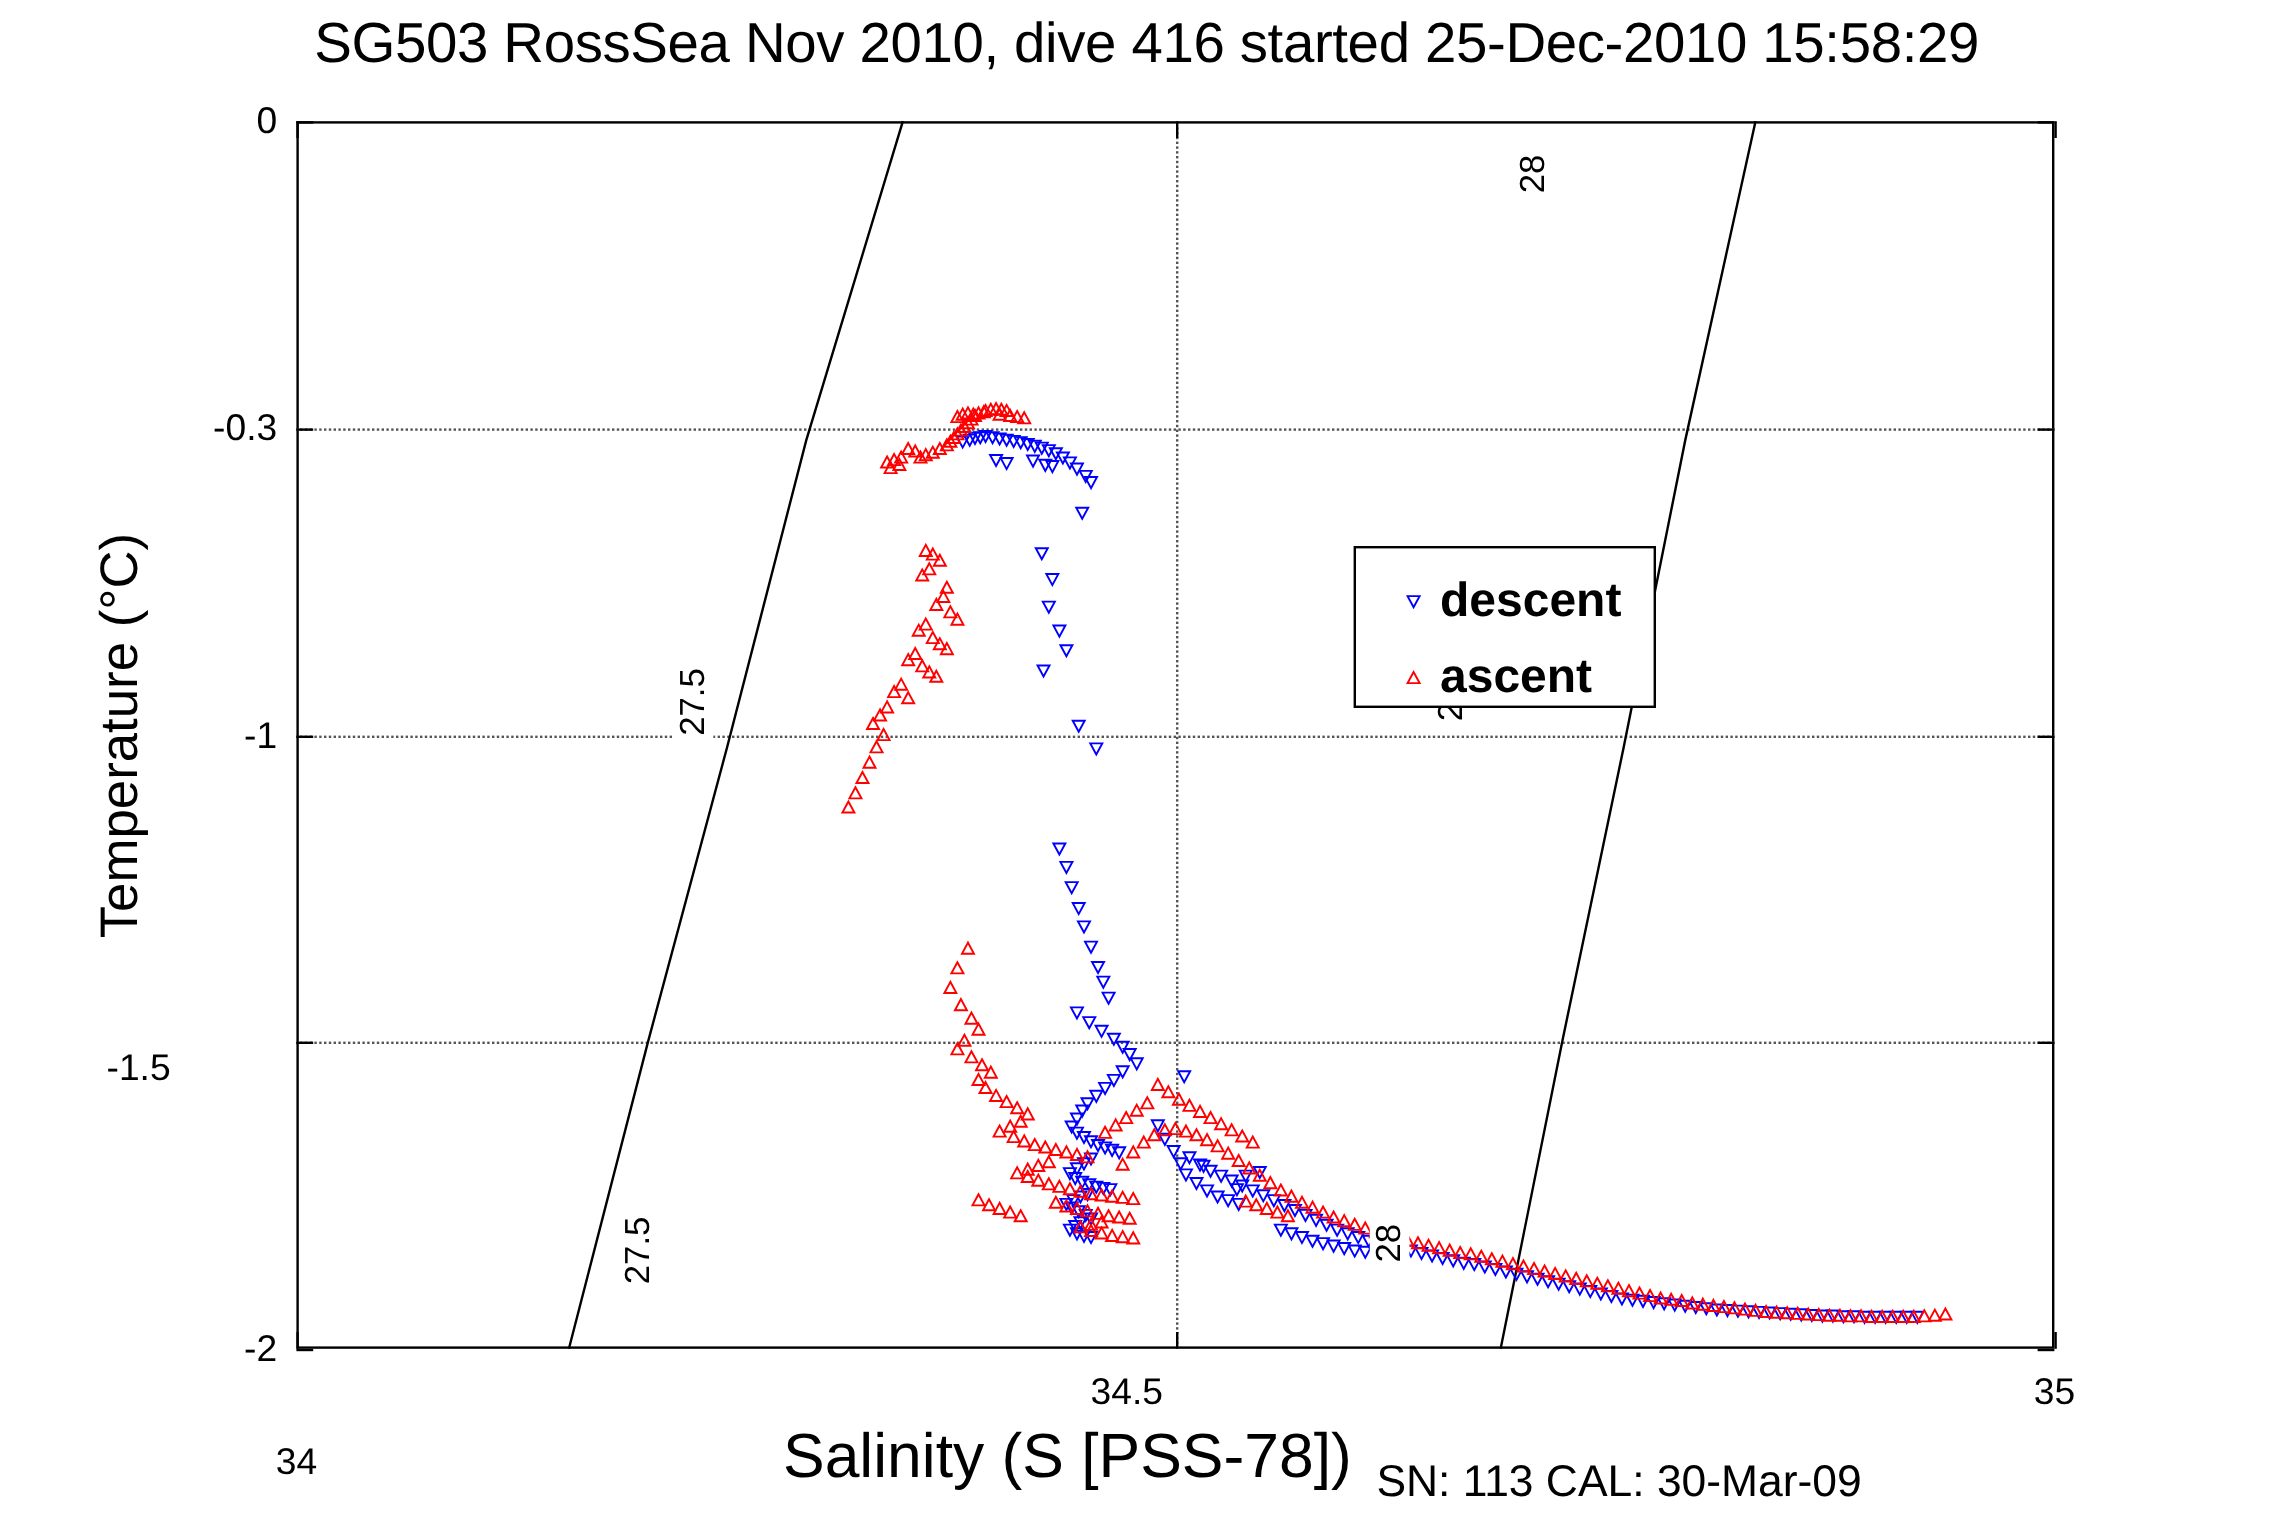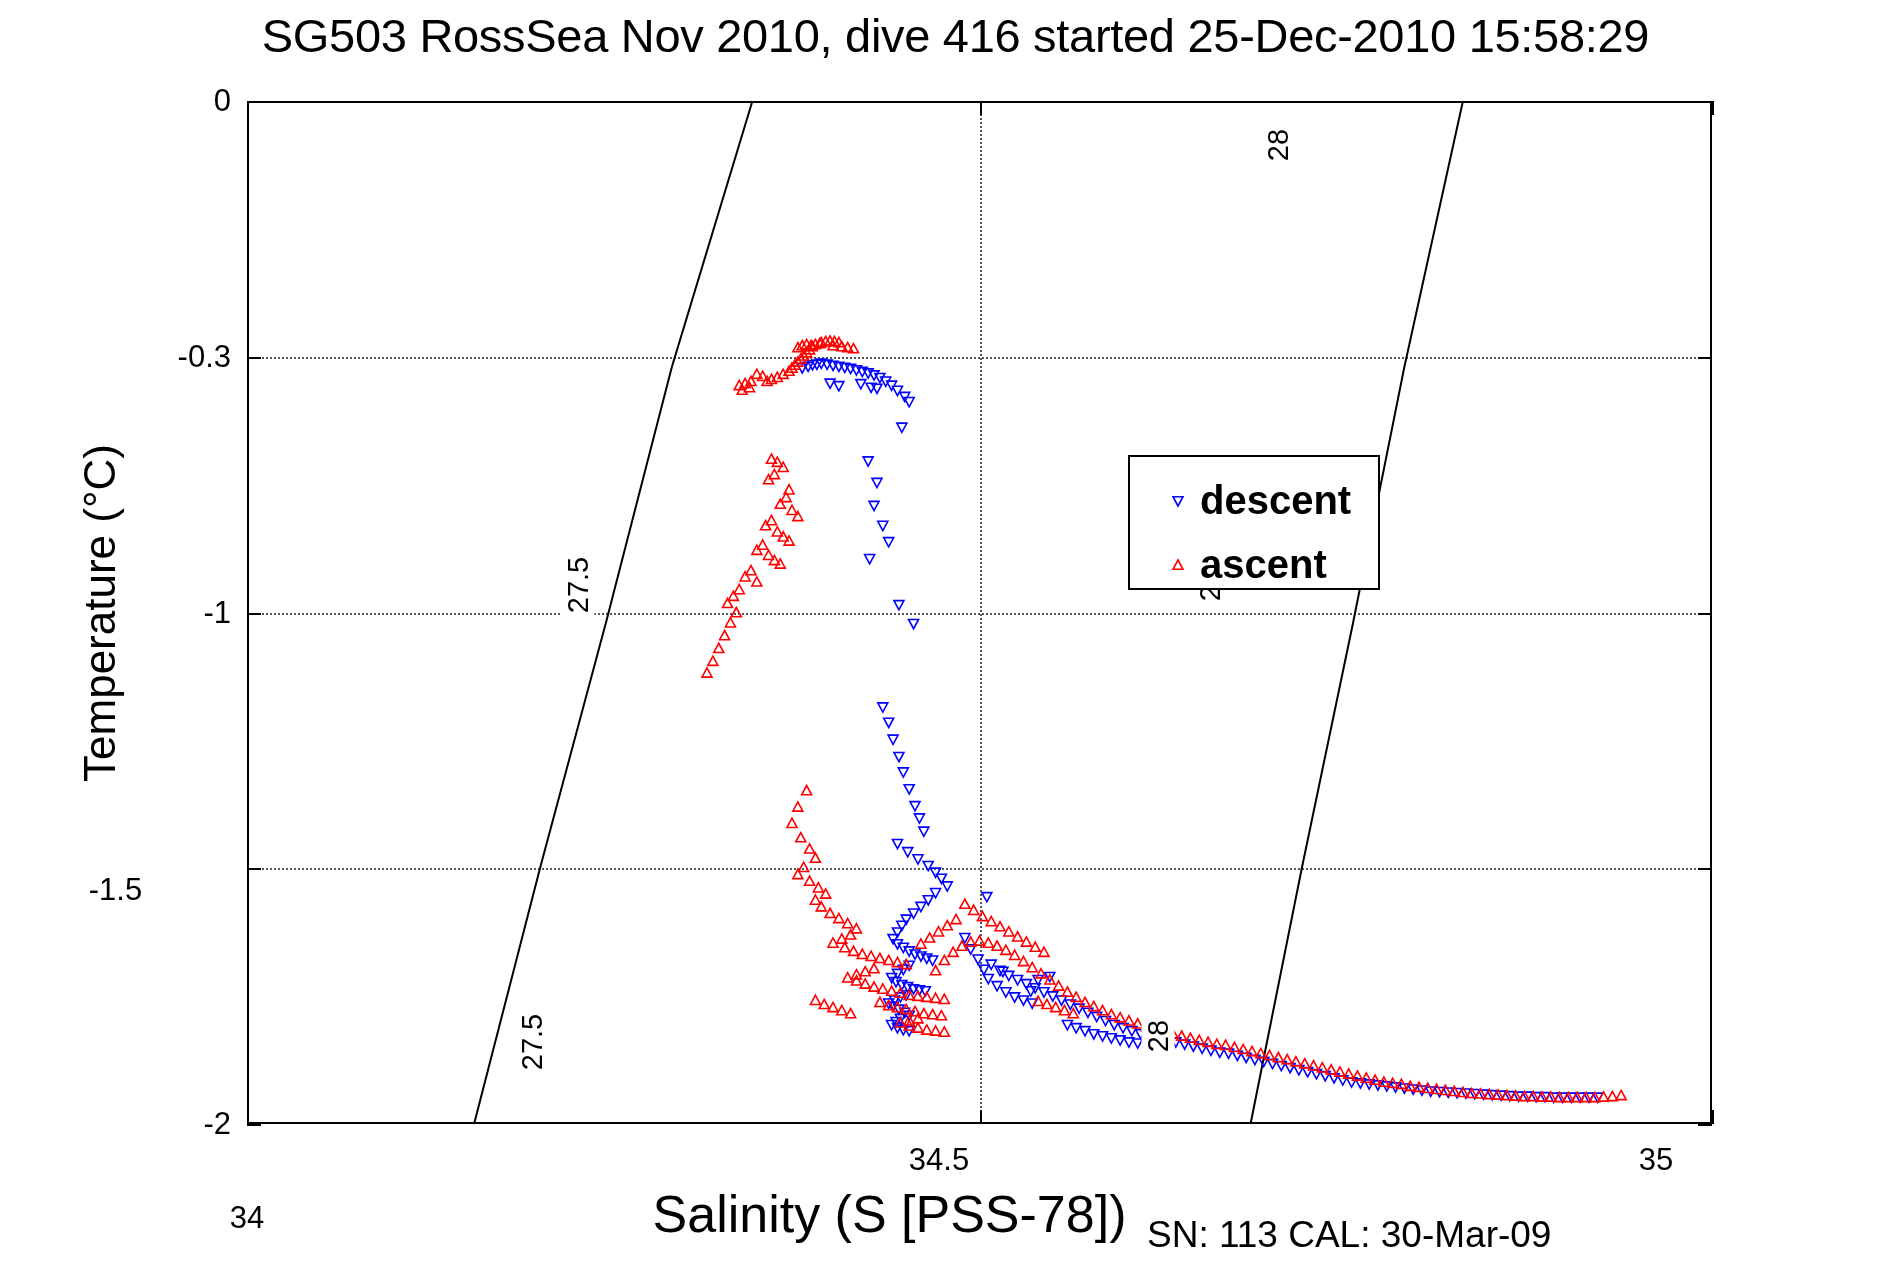--- a/index.html
+++ b/index.html
@@ -524,18 +524,18 @@
 <div id="ytick-layer">
     <div class="yticklabel" style="top: 101px; left: 0px; width: 231px;">0</div>
     <div class="yticklabel" style="top: 356.75px; left: 0px; width: 231px;">-0.3</div>
     <div class="yticklabel" style="top: 612.5px; left: 0px; width: 231px;">-1</div>
     <div class="yticklabel" style="top: 890px; left: 0px; width: 231px; text-align: center;">-1.5</div>
     <div class="yticklabel" style="top: 1124px; left: 0px; width: 231px;">-2</div>
   </div>
 <div id="xtick-layer">
     <div class="xticklabel" style="left: 247px; top: 1200px;">34</div>
     <div class="xticklabel" style="left: 939px; top: 1142px;">34.5</div>
-    <div class="xticklabel" style="left: 1656px; top: 1142px;">35</div>
+    <div class="xticklabel" style="left: 1712px; top: 1142px;">35</div>
   </div>
 
 <div id="ylabel" style="left: 100px; top: 612.5px; transform: rotate(-90deg) translate(-50%, -50%);">Temperature (°C)</div>
 <div id="xlabel" style="left: 889.5px; top: 1184px;">Salinity (S [PSS-78])</div>
 <div id="sn-text" style="left: 1147px; top: 1214px;">SN: 113  CAL: 30-Mar-09</div>
 
 </body></html>

